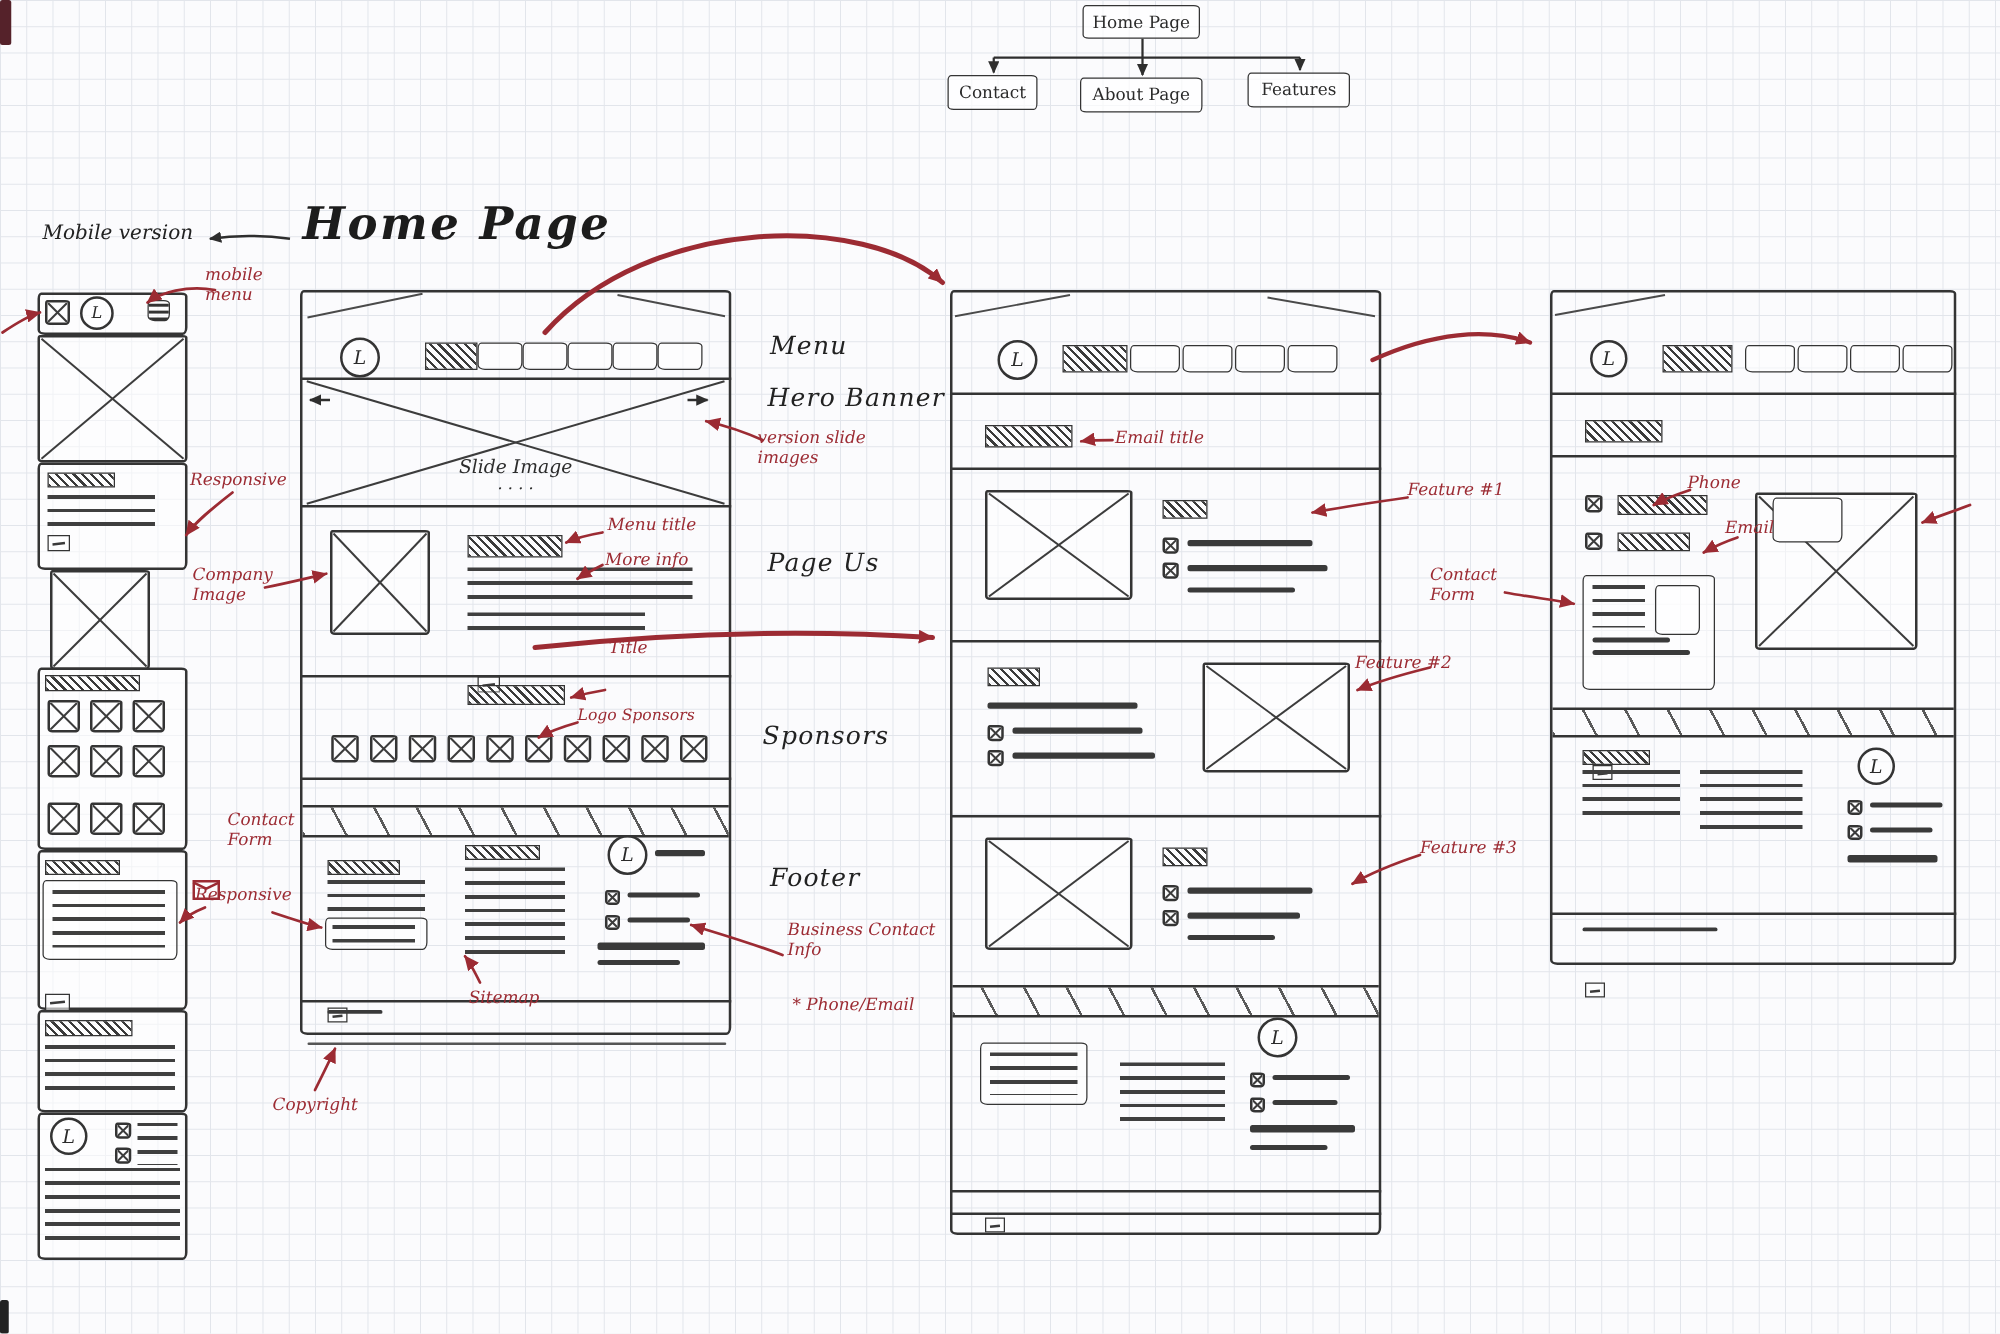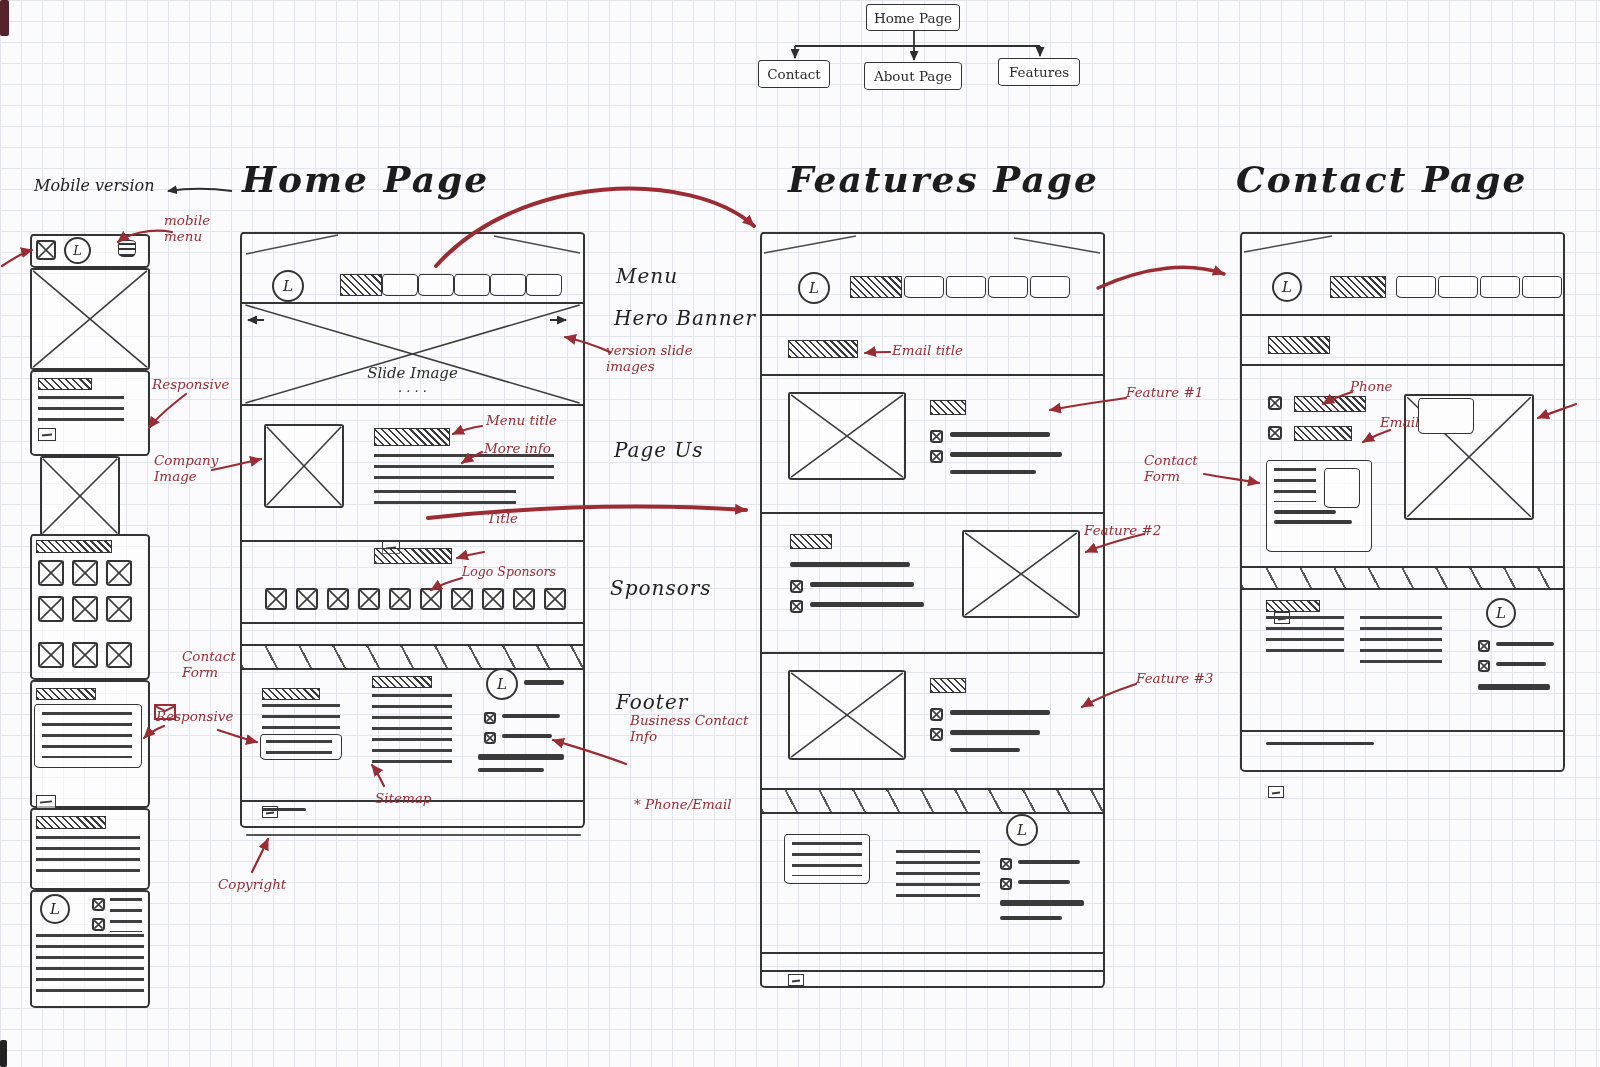--- a/index.html
+++ b/index.html
@@ -315,24 +315,23 @@
   <div class="a note" style="left:486px;top:412px">Menu title</div>
   <div class="a note" style="left:484px;top:440px">More info</div>
   <div class="a note" style="left:606px;top:342px;width:110px">version slide images</div>
   <div class="a note" style="left:487px;top:510px">Title</div>
   <div class="a note sm" style="left:462px;top:564px">Logo Sponsors</div>
   <div class="a envelope" style="left:154px;top:652px;width:22px;height:16px"></div>
   <div class="a note" style="left:182px;top:648px;width:64px">Contact Form</div>
   <div class="a note" style="left:156px;top:708px">Responsive</div>
   <div class="a note" style="left:375px;top:790px">Sitemap</div>
   <div class="a note" style="left:218px;top:876px">Copyright</div>
-  <div class="a note" style="left:630px;top:712px;width:121px">Business Contact Info</div>
+  <div class="a note" style="left:630px;top:736px;width:121px">Business Contact Info</div>
   <div class="a note" style="left:634px;top:796px;width:120px">* Phone/Email</div>
 
-  <div class="a title" style="left:788px;top:158px">Features Page</div>
   <div class="a box" style="left:760px;top:232px;width:345px;height:756px;background:transparent"></div>
 
   <div class="a circle" style="left:798px;top:272px;width:32px;height:32px">L</div>
   <div class="a hatch" style="left:850px;top:276px;width:52px;height:22px"></div>
   <div class="a box thin" style="left:904px;top:276px;width:40px;height:22px"></div>
   <div class="a box thin" style="left:946px;top:276px;width:40px;height:22px"></div>
   <div class="a box thin" style="left:988px;top:276px;width:40px;height:22px"></div>
   <div class="a box thin" style="left:1030px;top:276px;width:40px;height:22px"></div>
   <div class="a divider" style="left:760px;top:314px;width:345px;height:2px"></div>
 
@@ -434,21 +433,20 @@
   <div class="a hline" style="left:1000px;top:916px;width:62px;height:4px"></div>
   <div class="a divider" style="left:760px;top:952px;width:345px;height:2px"></div>
   <div class="a divider" style="left:760px;top:970px;width:345px;height:2px"></div>
 
   <div class="a note" style="left:892px;top:342px">Email title</div>
   <div class="a note" style="left:1126px;top:384px">Feature #1</div>
   <div class="a note" style="left:1084px;top:522px">Feature #2</div>
   <div class="a note" style="left:1136px;top:670px">Feature #3</div>
   <div class="a note" style="left:1144px;top:452px;width:64px">Contact Form</div>
 
-  <div class="a title" style="left:1236px;top:158px">Contact Page</div>
   <div class="a box" style="left:1240px;top:232px;width:325px;height:540px;background:transparent"></div>
 
   <div class="a circle" style="left:1272px;top:272px;width:30px;height:30px">L</div>
   <div class="a hatch" style="left:1330px;top:276px;width:56px;height:22px"></div>
   <div class="a box thin" style="left:1396px;top:276px;width:40px;height:22px"></div>
   <div class="a box thin" style="left:1438px;top:276px;width:40px;height:22px"></div>
   <div class="a box thin" style="left:1480px;top:276px;width:40px;height:22px"></div>
   <div class="a box thin" style="left:1522px;top:276px;width:40px;height:22px"></div>
   <div class="a divider" style="left:1240px;top:314px;width:325px;height:2px"></div>
 

